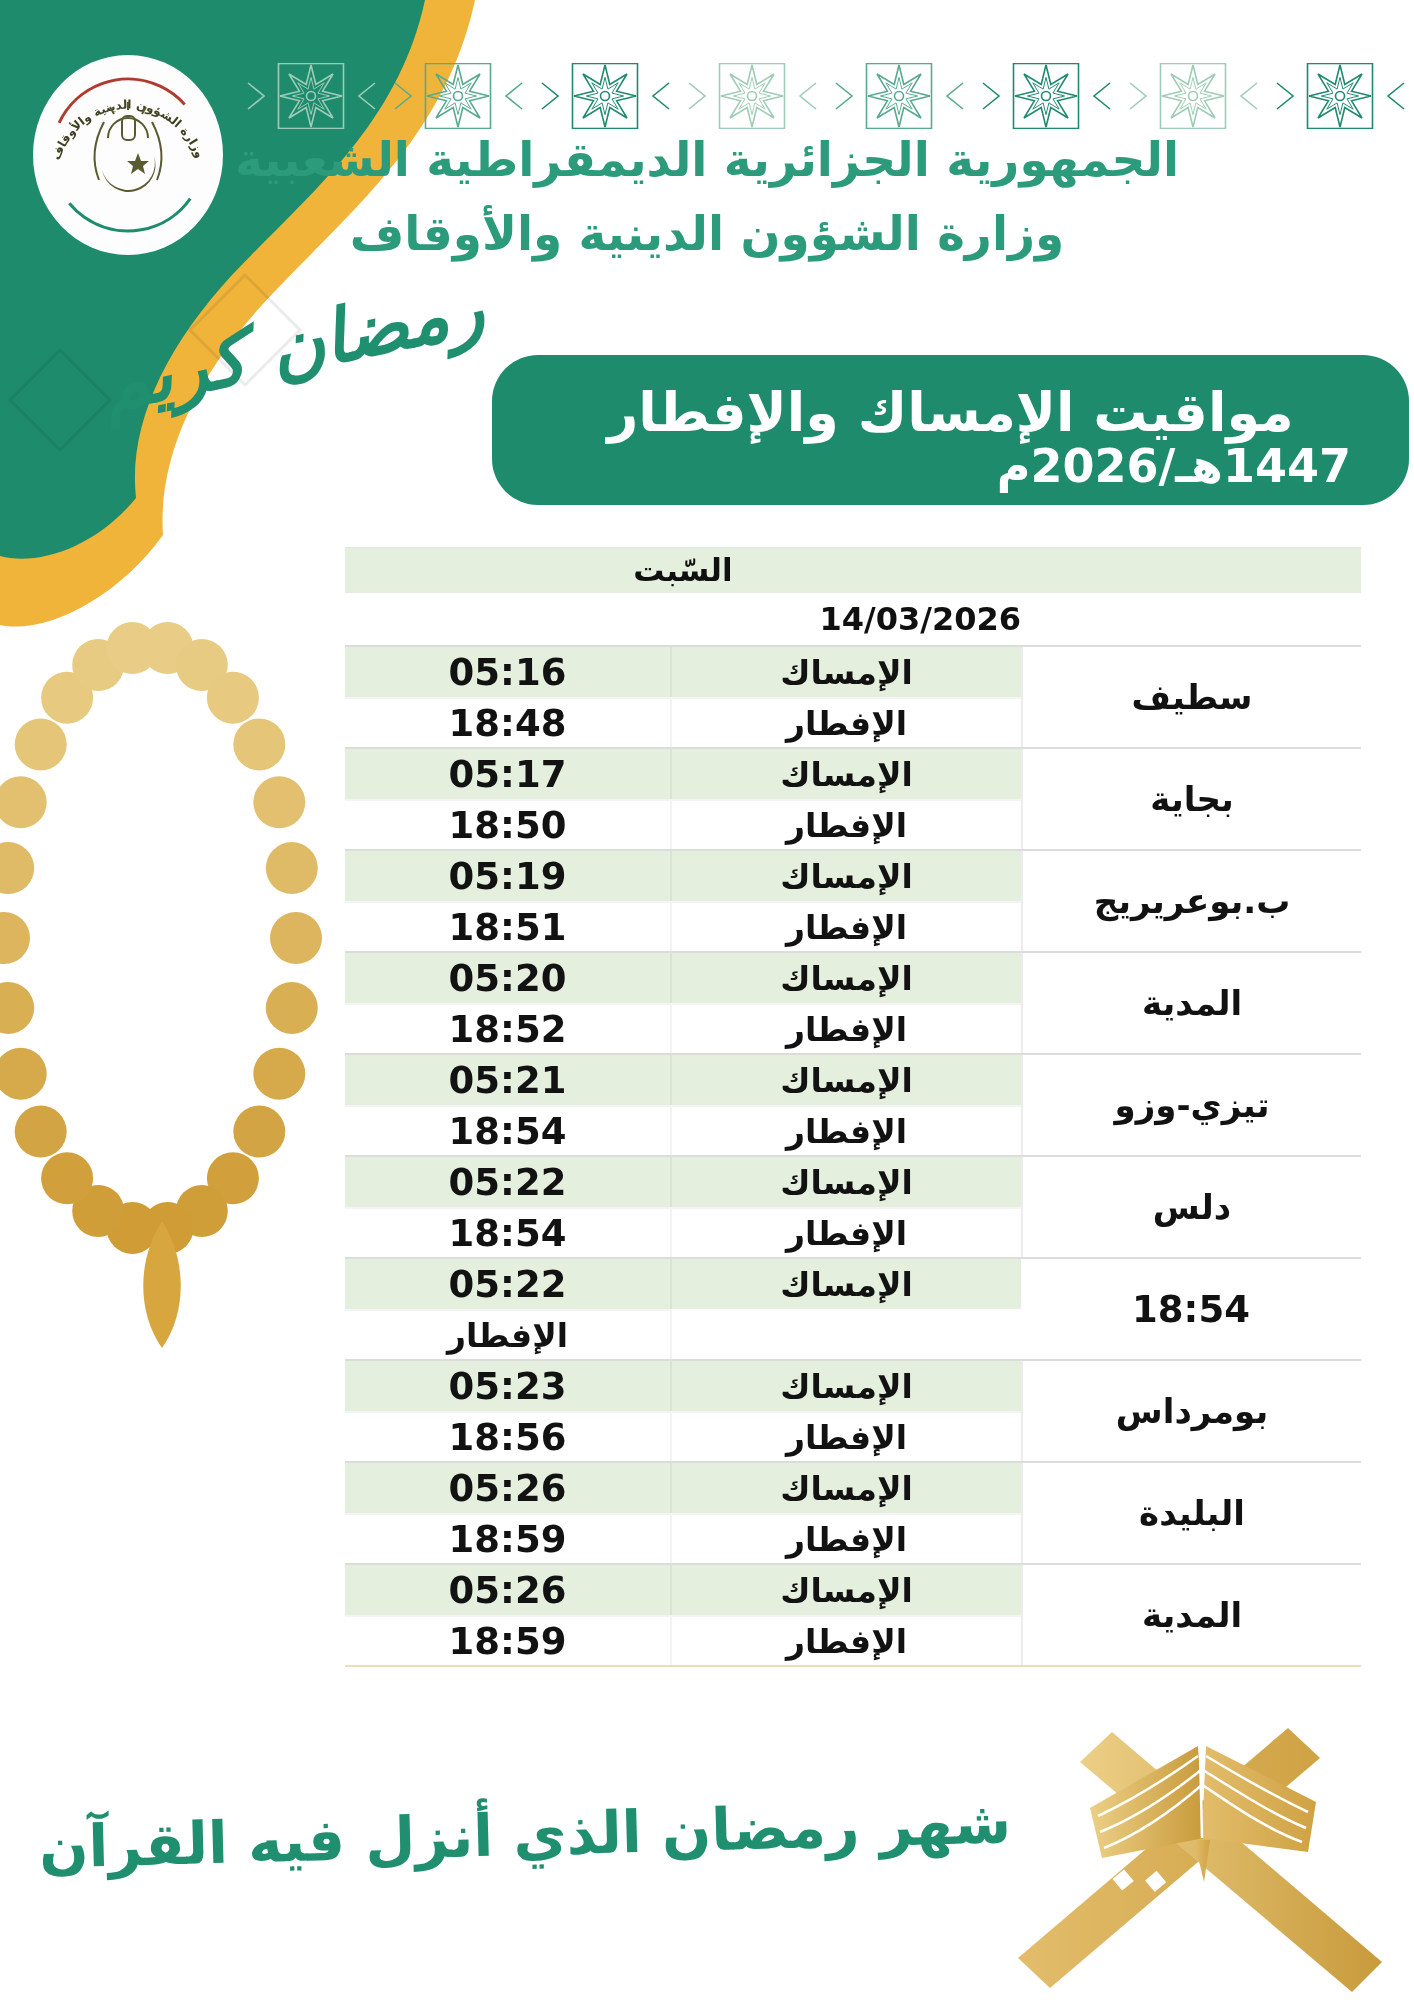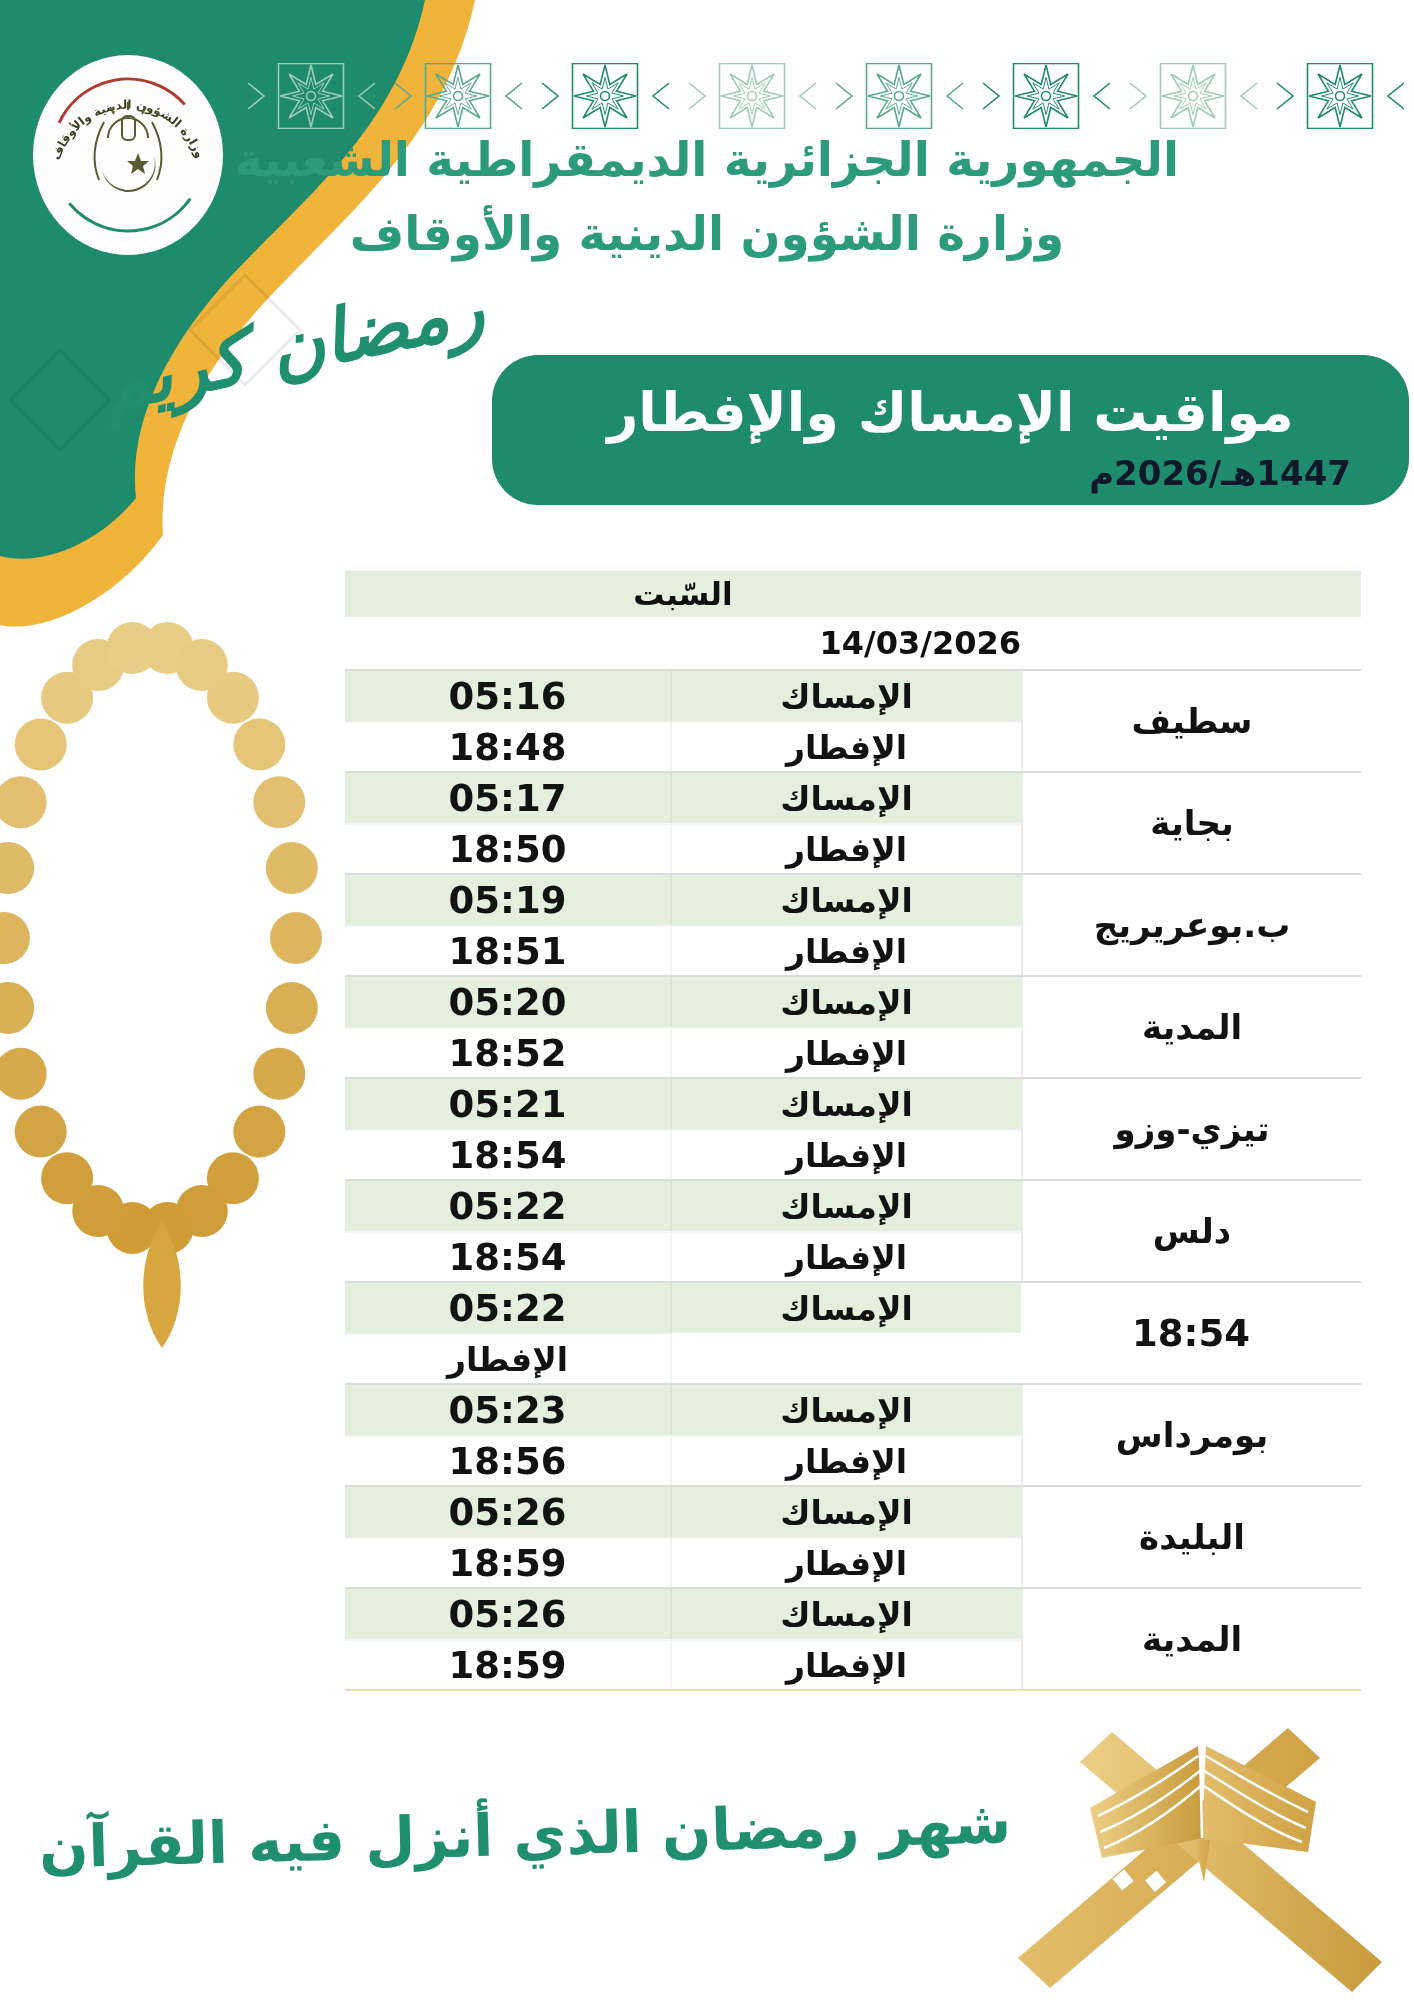--- a/index.html
+++ b/index.html
@@ -15,26 +15,26 @@
 
   .ramadan{position:absolute;left:86px;top:258px;width:412px;height:175px;display:flex;
            align-items:center;justify-content:center;transform:rotate(-12deg);color:#1f8f70;
            font-size:74px;font-weight:bold;font-style:italic;direction:rtl;white-space:nowrap;}
 
   
   .banner{position:absolute;left:492px;top:355px;width:917px;height:150px;background:#1e8b6d;
           border-radius:46px;}
   .banner-title{position:absolute;top:28px;left:0;width:100%;text-align:center;color:#ffffff;
                 font-size:54px;font-weight:bold;direction:rtl;white-space:nowrap;line-height:60px;}
-  .banner-year{position:absolute;right:58px;bottom:12px;color:#0f172a;font-size:34px;
+  .banner-year{position:absolute;right:58px;bottom:12px;color:#ffffff;font-size:46px;
                font-weight:600;direction:rtl;}
 
   
   .ptable{position:absolute;left:345px;top:547px;width:1016px;border-bottom:2px solid #eadfb9;
-          box-sizing:border-box;margin-top:24px;}
+          box-sizing:border-box;}
   .t-head{height:46px;background:#e5efde;border-top:1px solid #e3e3e3;box-sizing:border-box;}
   .t-day{display:block;width:676px;text-align:center;line-height:45px;font-size:31px;
          font-weight:bold;color:#101010;direction:rtl;}
   .t-daterow{height:52px;background:#ffffff;}
   .t-date{display:block;width:676px;text-align:right;line-height:52px;font-size:32px;
           font-weight:bold;color:#101010;}
   .t-block{height:102px;border-top:2px solid #dcdcdc;box-sizing:border-box;display:grid;
            grid-template-columns:327px 349px 340px;grid-auto-rows:50px;background:#ffffff;}
   .cell{display:flex;align-items:center;justify-content:center;font-weight:bold;color:#121212;}
   .cell.time{font-size:37px;}

